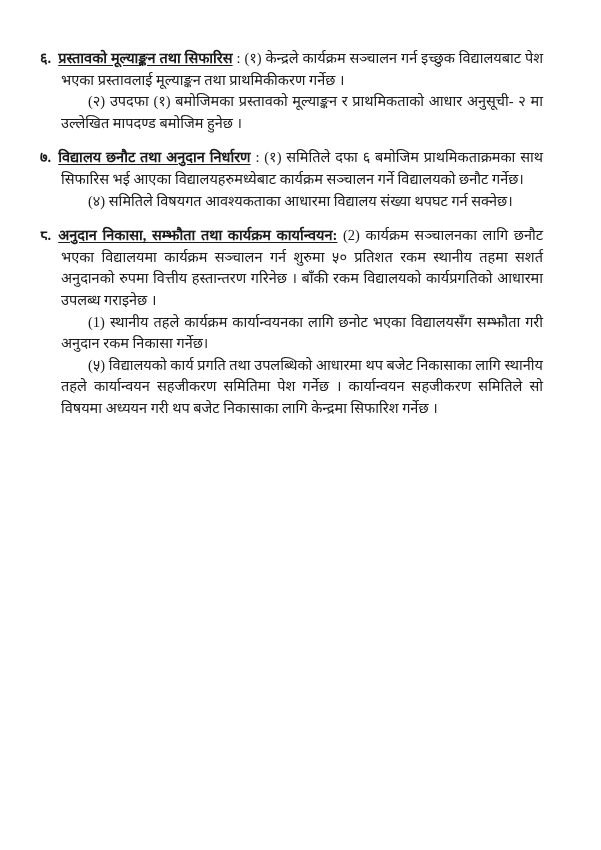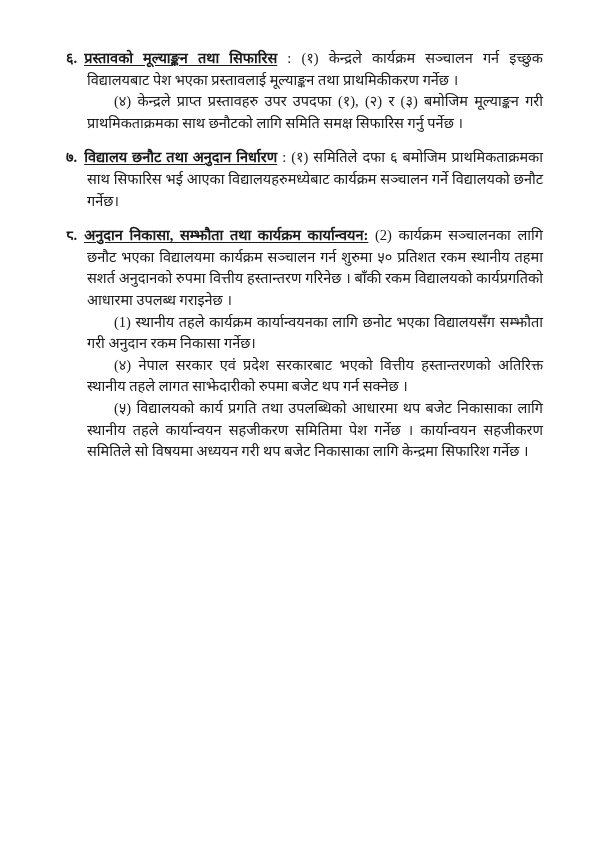--- a/index.html
+++ b/index.html
@@ -7,21 +7,21 @@
     padding: 0;
     background: #ffffff;
   }
   .page {
     position: relative;
     width: 601px;
     height: 850px;
     box-sizing: border-box;
     background: #ffffff;
     color: #1a1a1a;
-    padding: 48px 58px 0 66px;
+    padding: 48px 58px 0 40px;
     font-family: "Liberation Serif", "DejaVu Serif", serif;
     font-size: 14.5px;
     line-height: 21.6px;
     text-align: justify;
     overflow: hidden;
   }
   .sec {
     margin: 0 0 13px 0;
   }
   .para {
@@ -47,27 +47,27 @@
     white-space: pre;
   }
 </style>
 </head>
 <body>
 
 <div class="page">
 
   <section class="sec">
     <p class="para lead"><span class="num">६.</span><span class="heading">प्रस्तावको मूल्याङ्कन तथा सिफारिस</span><span class="sep"> : </span><span>(१) केन्द्रले कार्यक्रम सञ्चालन गर्न इच्छुक विद्यालयबाट पेश भएका प्रस्तावलाई मूल्याङ्कन तथा प्राथमिकीकरण गर्नेछ ।</span></p>
-    <p class="para sub">(४) केन्द्रले प्राप्त प्रस्तावहरु उपर उपदफा (१), (२) र (३) बमोजिम मूल्याङ्कन गरी प्राथमिकताक्रमका साथ छनौटको लागि समिति समक्ष सिफारिस गर्नु पर्नेछ ।</p>
+    <p class="para sub">(२) उपदफा (१) बमोजिमका प्रस्तावको मूल्याङ्कन र  प्राथमिकताको आधार अनुसूची- २ मा उल्लेखित मापदण्ड बमोजिम हुनेछ ।</p>
   </section>
 
   <section class="sec">
     <p class="para lead"><span class="num">७.</span><span class="heading">विद्यालय छनौट तथा अनुदान निर्धारण</span><span class="sep"> : </span><span>(१) समितिले दफा ६ बमोजिम प्राथमिकताक्रमका साथ सिफारिस भई आएका विद्यालयहरुमध्येबाट कार्यक्रम सञ्चालन गर्ने विद्यालयको छनौट गर्नेछ।</span></p>
+    <p class="para sub">(४)  समितिले विषयगत आवश्यकताका आधारमा विद्यालय संख्या थपघट गर्न सक्नेछ।</p>
   </section>
 
   <section class="sec">
     <p class="para lead"><span class="num">८.</span><span class="heading">अनुदान निकासा, सम्झौता तथा कार्यक्रम कार्यान्वयन:</span><span class="sep"> </span><span>(2) कार्यक्रम सञ्चालनका लागि छनौट भएका विद्यालयमा कार्यक्रम सञ्चालन गर्न शुरुमा ५० प्रतिशत रकम स्थानीय तहमा सशर्त अनुदानको रुपमा वित्तीय हस्तान्तरण गरिनेछ । बाँकी रकम विद्यालयको कार्यप्रगतिको आधारमा उपलब्ध गराइनेछ ।</span></p>
     <p class="para sub">(1) स्थानीय तहले कार्यक्रम कार्यान्वयनका लागि छनोट भएका विद्यालयसँग सम्झौता गरी अनुदान रकम निकासा गर्नेछ।</p>
-    <p class="para sub">(४) नेपाल सरकार एवं प्रदेश सरकारबाट भएको वित्तीय हस्तान्तरणको अतिरिक्त स्थानीय तहले लागत साझेदारीको रुपमा बजेट थप गर्न सक्नेछ ।</p>
     <p class="para sub">(५) विद्यालयको कार्य प्रगति तथा उपलब्धिको आधारमा थप बजेट निकासाका लागि स्थानीय तहले कार्यान्वयन सहजीकरण समितिमा पेश गर्नेछ । कार्यान्वयन सहजीकरण समितिले सो विषयमा अध्ययन गरी थप बजेट निकासाका लागि केन्द्रमा सिफारिश गर्नेछ ।</p>
   </section>
 
 </div>
 
 </body></html>

